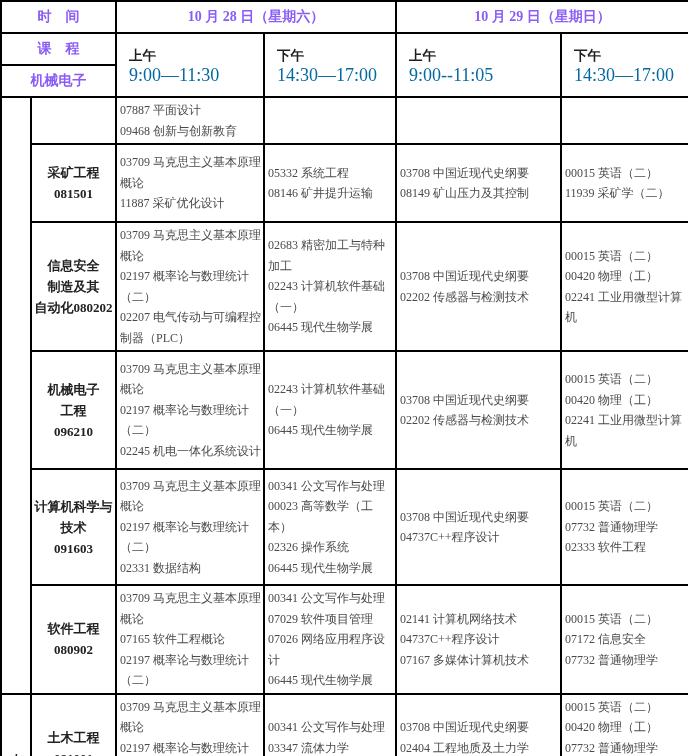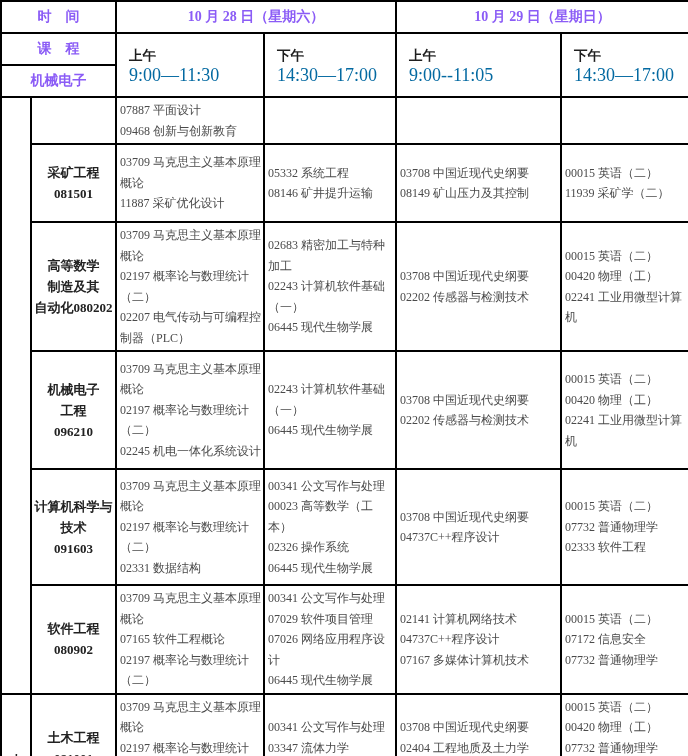--- a/index.html
+++ b/index.html
@@ -86,21 +86,21 @@
 11887 采矿优化设计</td>
     <td class="courses">05332 系统工程
 08146 矿井提升运输</td>
     <td class="courses">03708 中国近现代史纲要
 08149 矿山压力及其控制</td>
     <td class="courses">00015 英语（二）
 11939 采矿学（二）</td>
   </tr>
 
   <tr class="r3">
-    <td class="major">高等数学
+    <td class="major">信息安全
 制造及其
 自动化080202</td>
     <td class="courses">03709 马克思主义基本原理概论
 02197 概率论与数理统计（二）
 02207 电气传动与可编程控制器（PLC）</td>
     <td class="courses">02683 精密加工与特种加工
 02243 计算机软件基础（一）
 06445 现代生物学展</td>
     <td class="courses">03708 中国近现代史纲要
 02202 传感器与检测技术</td>

